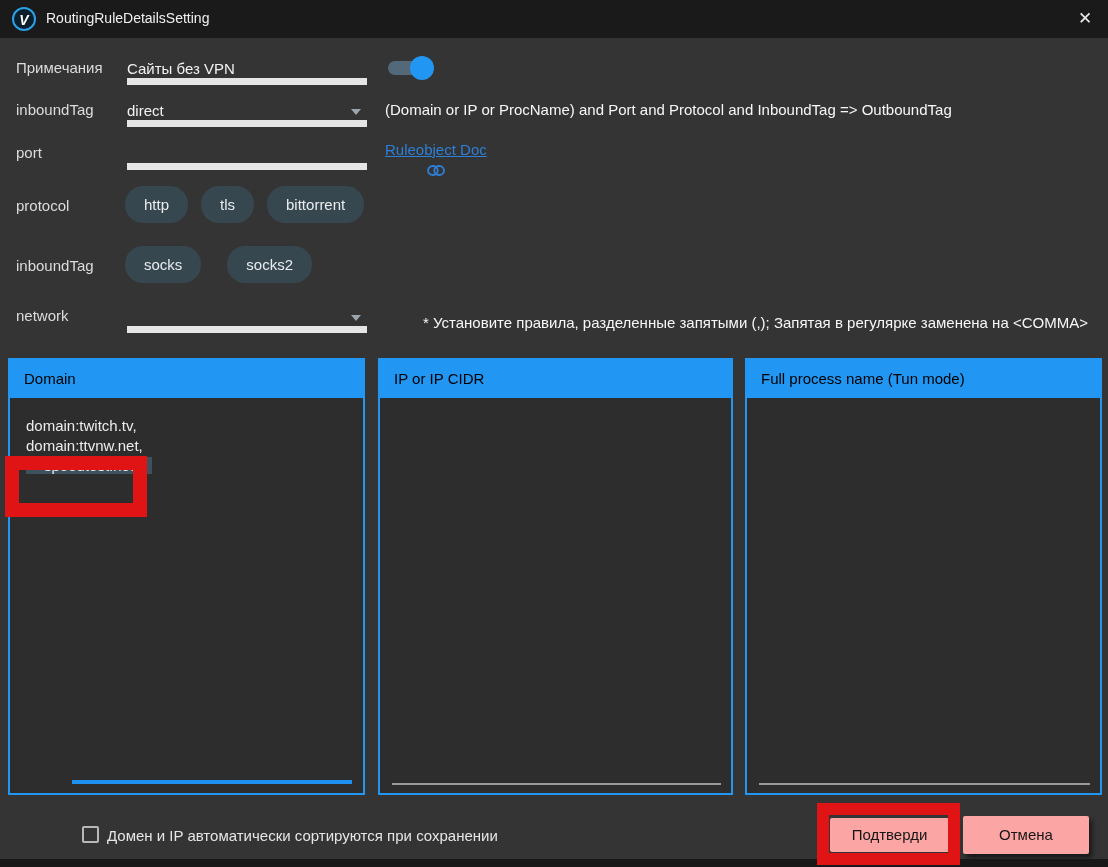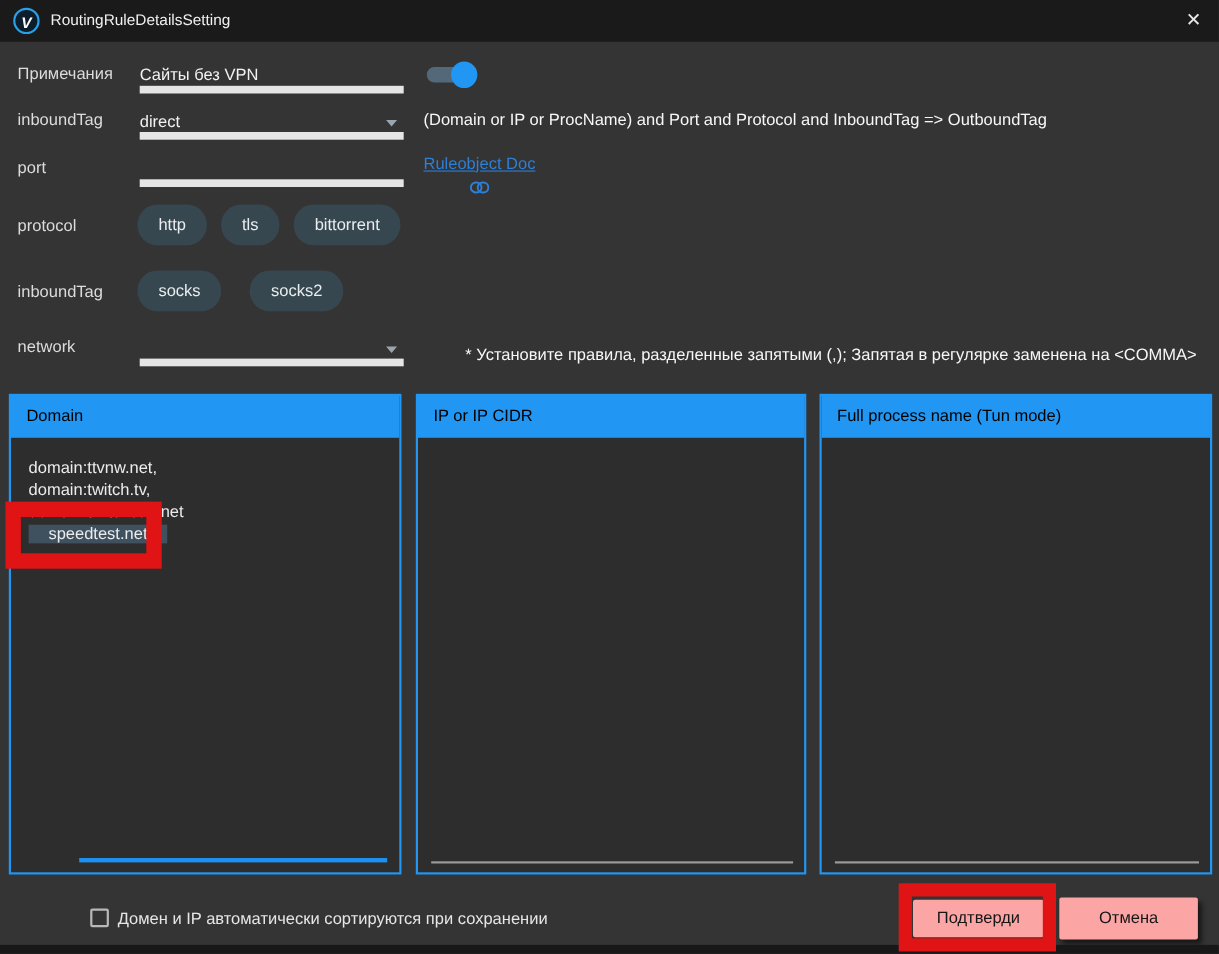--- a/index.html
+++ b/index.html
@@ -158,23 +158,22 @@
 <div class="abs row-label" style="top:307px;">network</div>
 <div class="abs field" style="top:303px;">
   <span></span>
   <span class="caret"></span>
 </div>
 <div class="abs hint" style="top:314px;margin-left:38px;">* Установите правила, разделенные запятыми (,); Запятая в регулярке заменена на &lt;COMMA&gt;</div>
 
 <div class="abs panel" style="left:8px;width:357px;">
   <div class="panel-header">Domain</div>
   <div class="panel-body">
+    <div>domain:twitch.tv,</div>
     <div>domain:ttvnw.net,</div>
-    <div>domain:twitch.tv,</div>
-    <div>domain:twitchcdn.net</div>
     <div><span class="sel">speedtest.net</span></div>
     <div class="hscroll-blue"></div>
   </div>
 </div>
 
 <div class="abs panel" style="left:378px;width:355px;">
   <div class="panel-header">IP or IP CIDR</div>
   <div class="panel-body">
     <div class="hscroll-gray"></div>
   </div>

